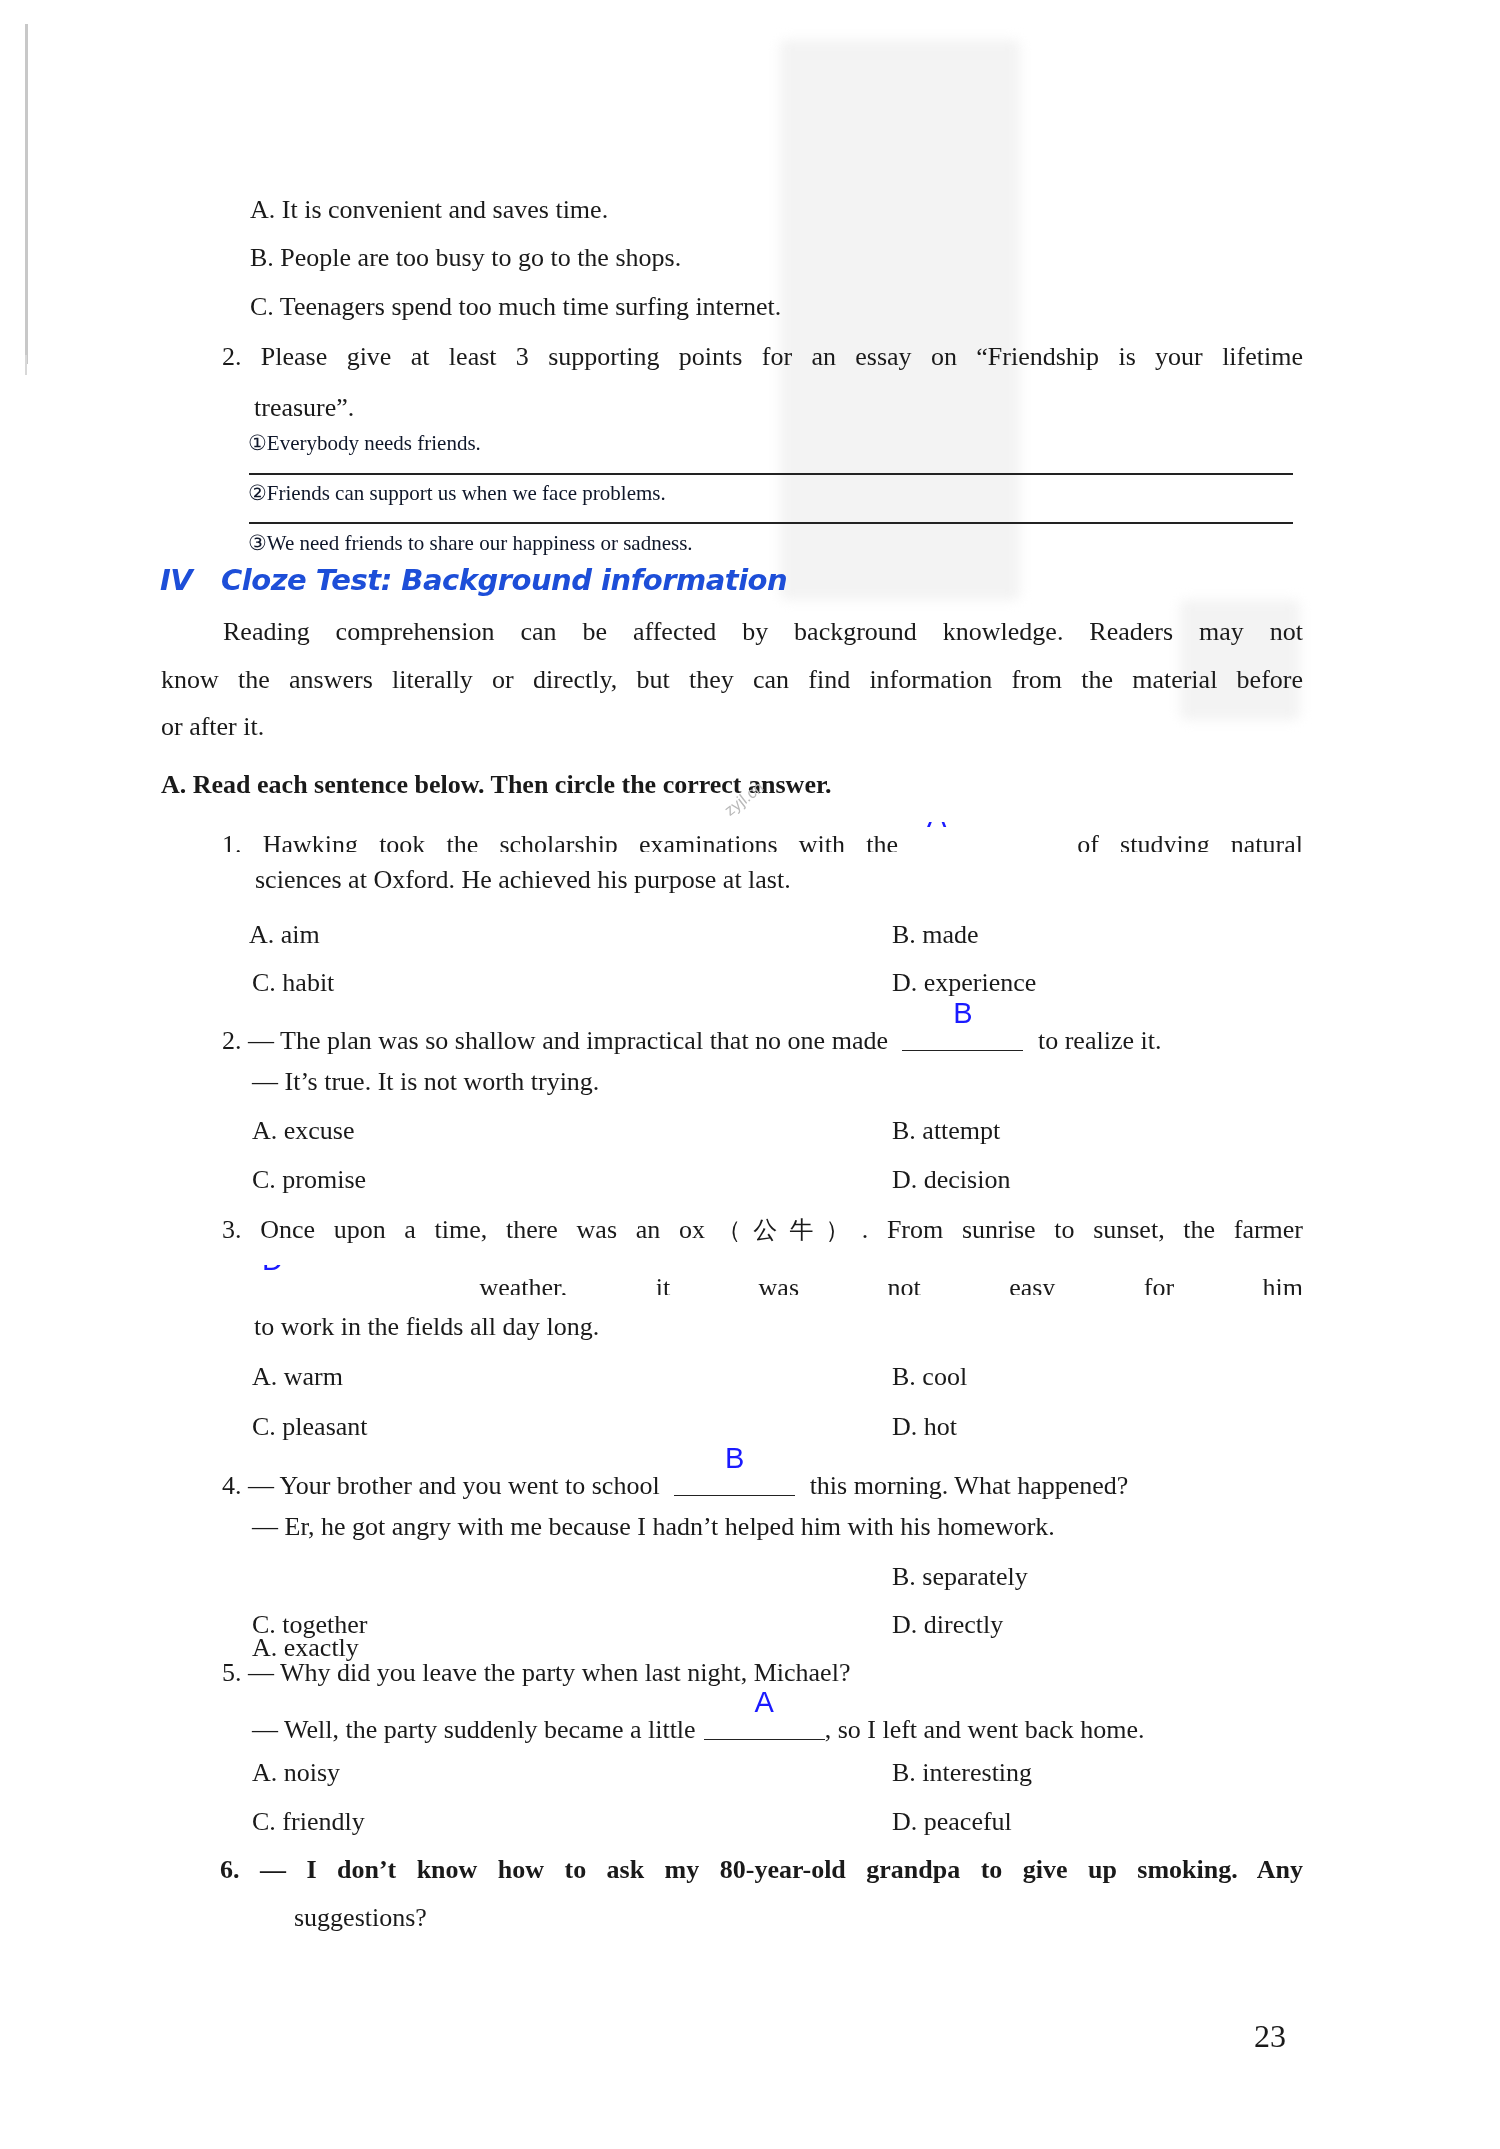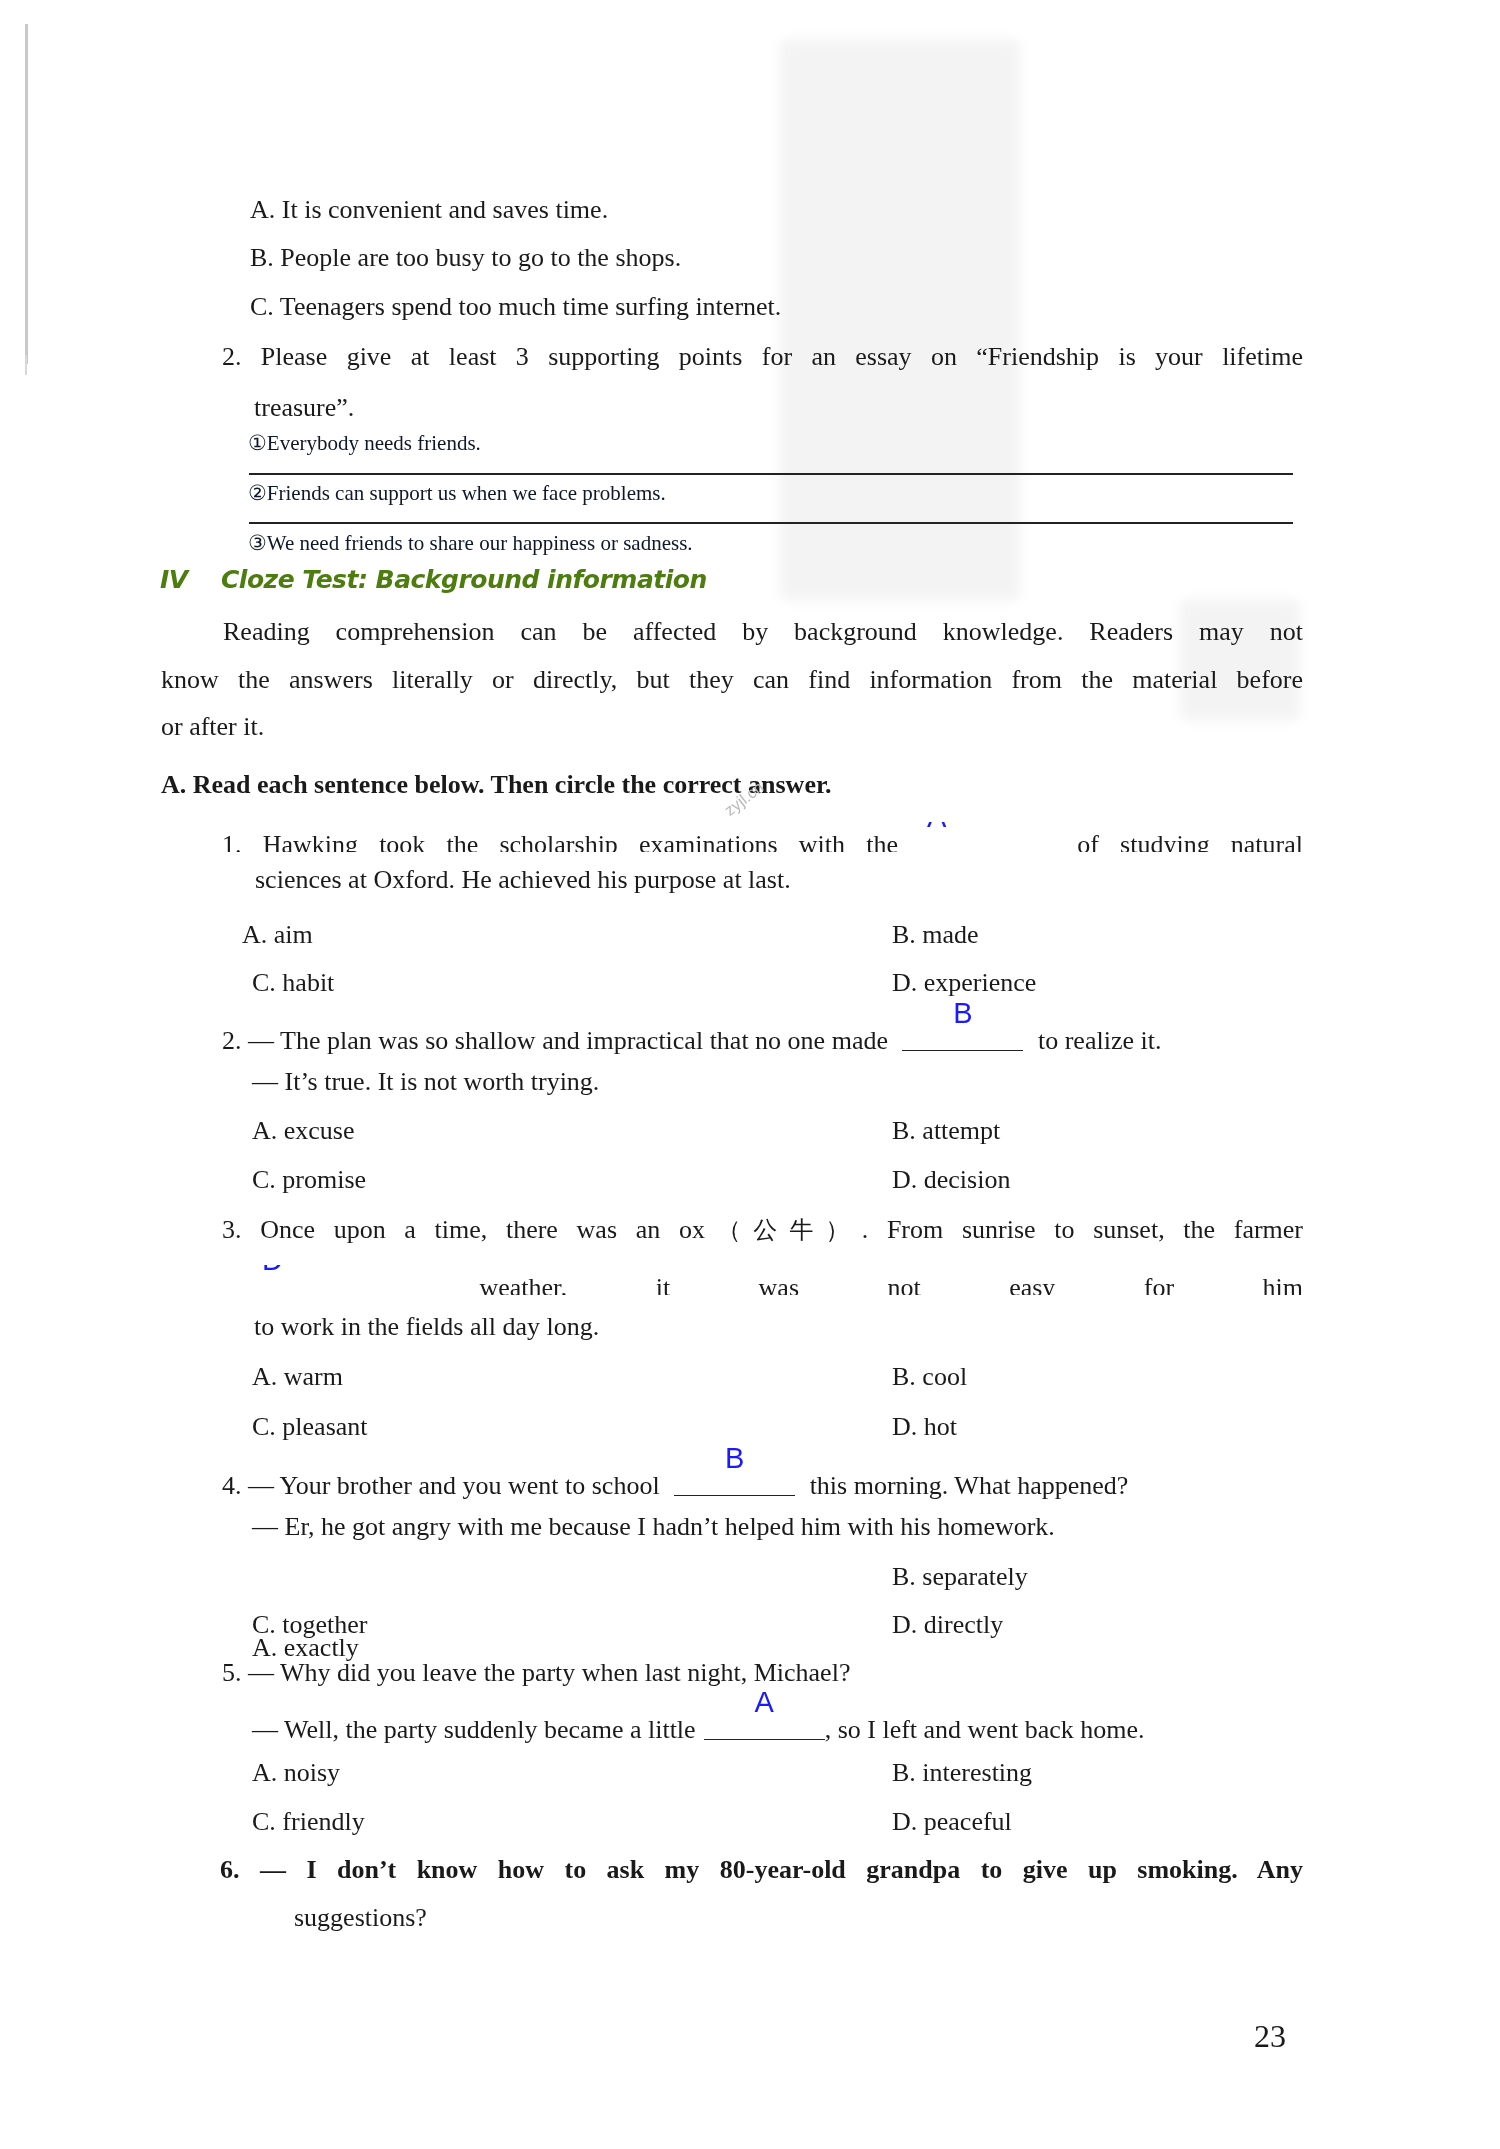--- a/index.html
+++ b/index.html
@@ -9,21 +9,21 @@
     font-family: "Liberation Serif", "DejaVu Serif", serif;
     color: #1a1a1a;
   }
   .margin-line { position: absolute; left: 25px; top: 24px; width: 3px; height: 340px; background: #c8c8c8; }
   .margin-line2 { position: absolute; left: 25px; top: 355px; width: 2px; height: 20px; background: #d8d8d8; }
   .smudge { position: absolute; background: #f3f3f3; border-radius: 6px; filter: blur(6px); }
   .ln { position: absolute; font-size: 26px; line-height: 30px; white-space: nowrap; }
   .just { text-align: justify; text-align-last: justify; white-space: normal; height: 30px; overflow: hidden; }
   .blue { color: #0f172a; font-size: 21px; line-height: 34px; }
   .rule { position: absolute; height: 2px; background: #222; }
-  .heading { position: absolute; font-family: "DejaVu Sans", "Liberation Sans", sans-serif; font-weight: bold; font-style: italic; font-size: 25px; line-height: 34px; color: #4d7c0f; letter-spacing: -0.5px; }
+  .heading { position: absolute; font-family: "DejaVu Sans", "Liberation Sans", sans-serif; font-weight: bold; font-style: italic; font-size: 29px; line-height: 34px; color: #1d4ed8; letter-spacing: -0.5px; }
   .bold { font-weight: bold; }
   .blank { display: inline-block; position: relative; width: 121px; height: 30px; border-bottom: 1.5px solid #222; vertical-align: baseline; margin: 0 8px; top: 2px; }
   .ans { position: absolute; left: 0; right: 0; top: -22px; text-align: center; color: #1a1aff; font-size: 29px; font-family: "Liberation Sans", "DejaVu Sans", sans-serif; }
   .cn { font-family: "DejaVu Sans", sans-serif; font-size: 24px; }
   .pagenum { position: absolute; left: 1254px; top: 2020px; font-size: 32px; line-height: 32px; }
   .watermark { position: absolute; left: 722px; top: 790px; font-size: 16px; color: #b9b9b9; transform: rotate(-38deg); font-family: "Liberation Sans", sans-serif; }
 </style>
 </head>
 <body>
 
@@ -55,21 +55,21 @@
 <div class="ln bold" style="left:161px;top:770px;">A. Read each sentence below. Then circle the correct answer.</div>
 <div class="watermark">zyjl.cn</div>
 
 <div class="ln just" style="left:222px;top:822px;width:1081px;">
   <span>1.</span>
   <span>Hawking took the scholarship examinations with the</span>
   <span class="blank"><span class="ans">A</span></span>
   <span>of studying natural</span>
 </div>
 <div class="ln" style="left:255px;top:865px;">sciences at Oxford. He achieved his purpose at last.</div>
-<div class="ln" style="left:242px;top:920px;">A. aim</div>
+<div class="ln" style="left:249px;top:920px;">A. aim</div>
 <div class="ln" style="left:892px;top:920px;">B. made</div>
 <div class="ln" style="left:252px;top:968px;">C. habit</div>
 <div class="ln" style="left:892px;top:968px;">D. experience</div>
 
 <div class="ln" style="left:222px;top:1018px;">
   <span>2.</span>
   <span>— The plan was so shallow and impractical that no one made</span>
   <span class="blank"><span class="ans">B</span></span>
   <span>to realize it.</span>
 </div>

